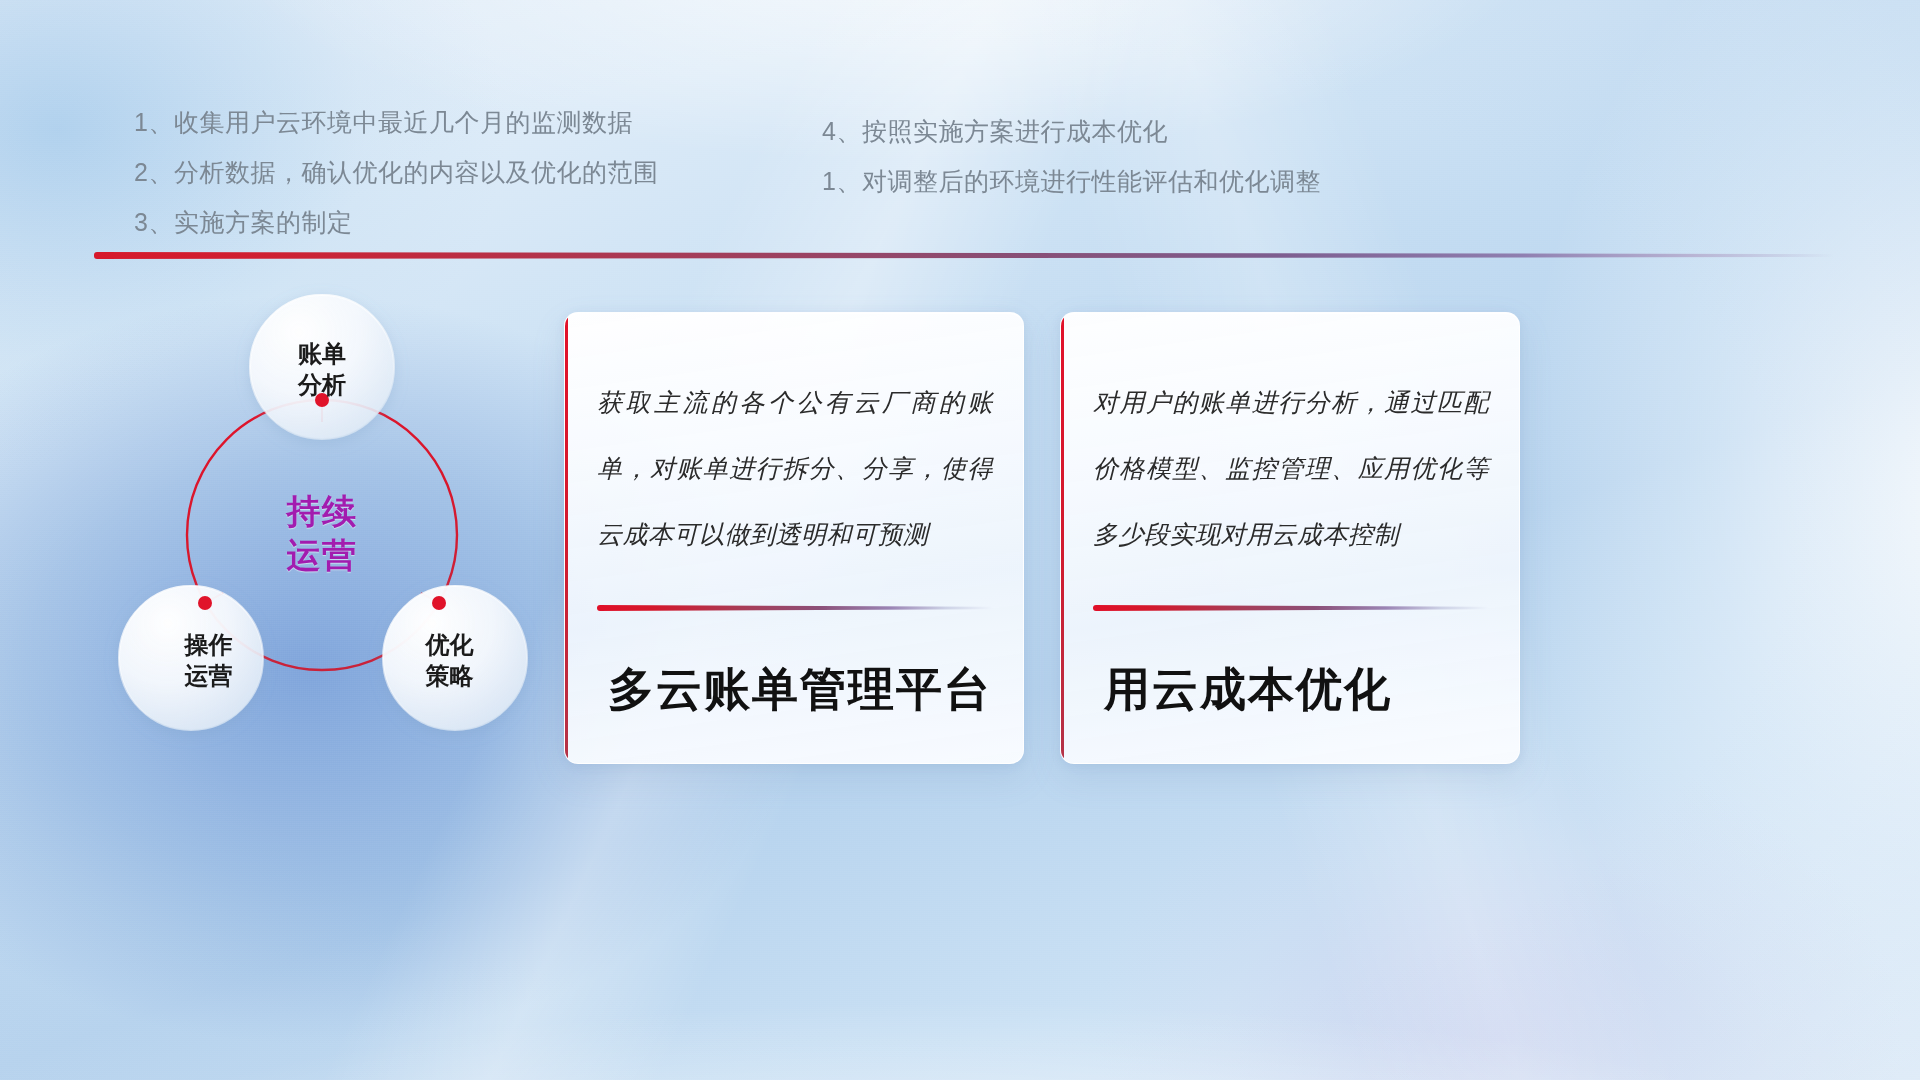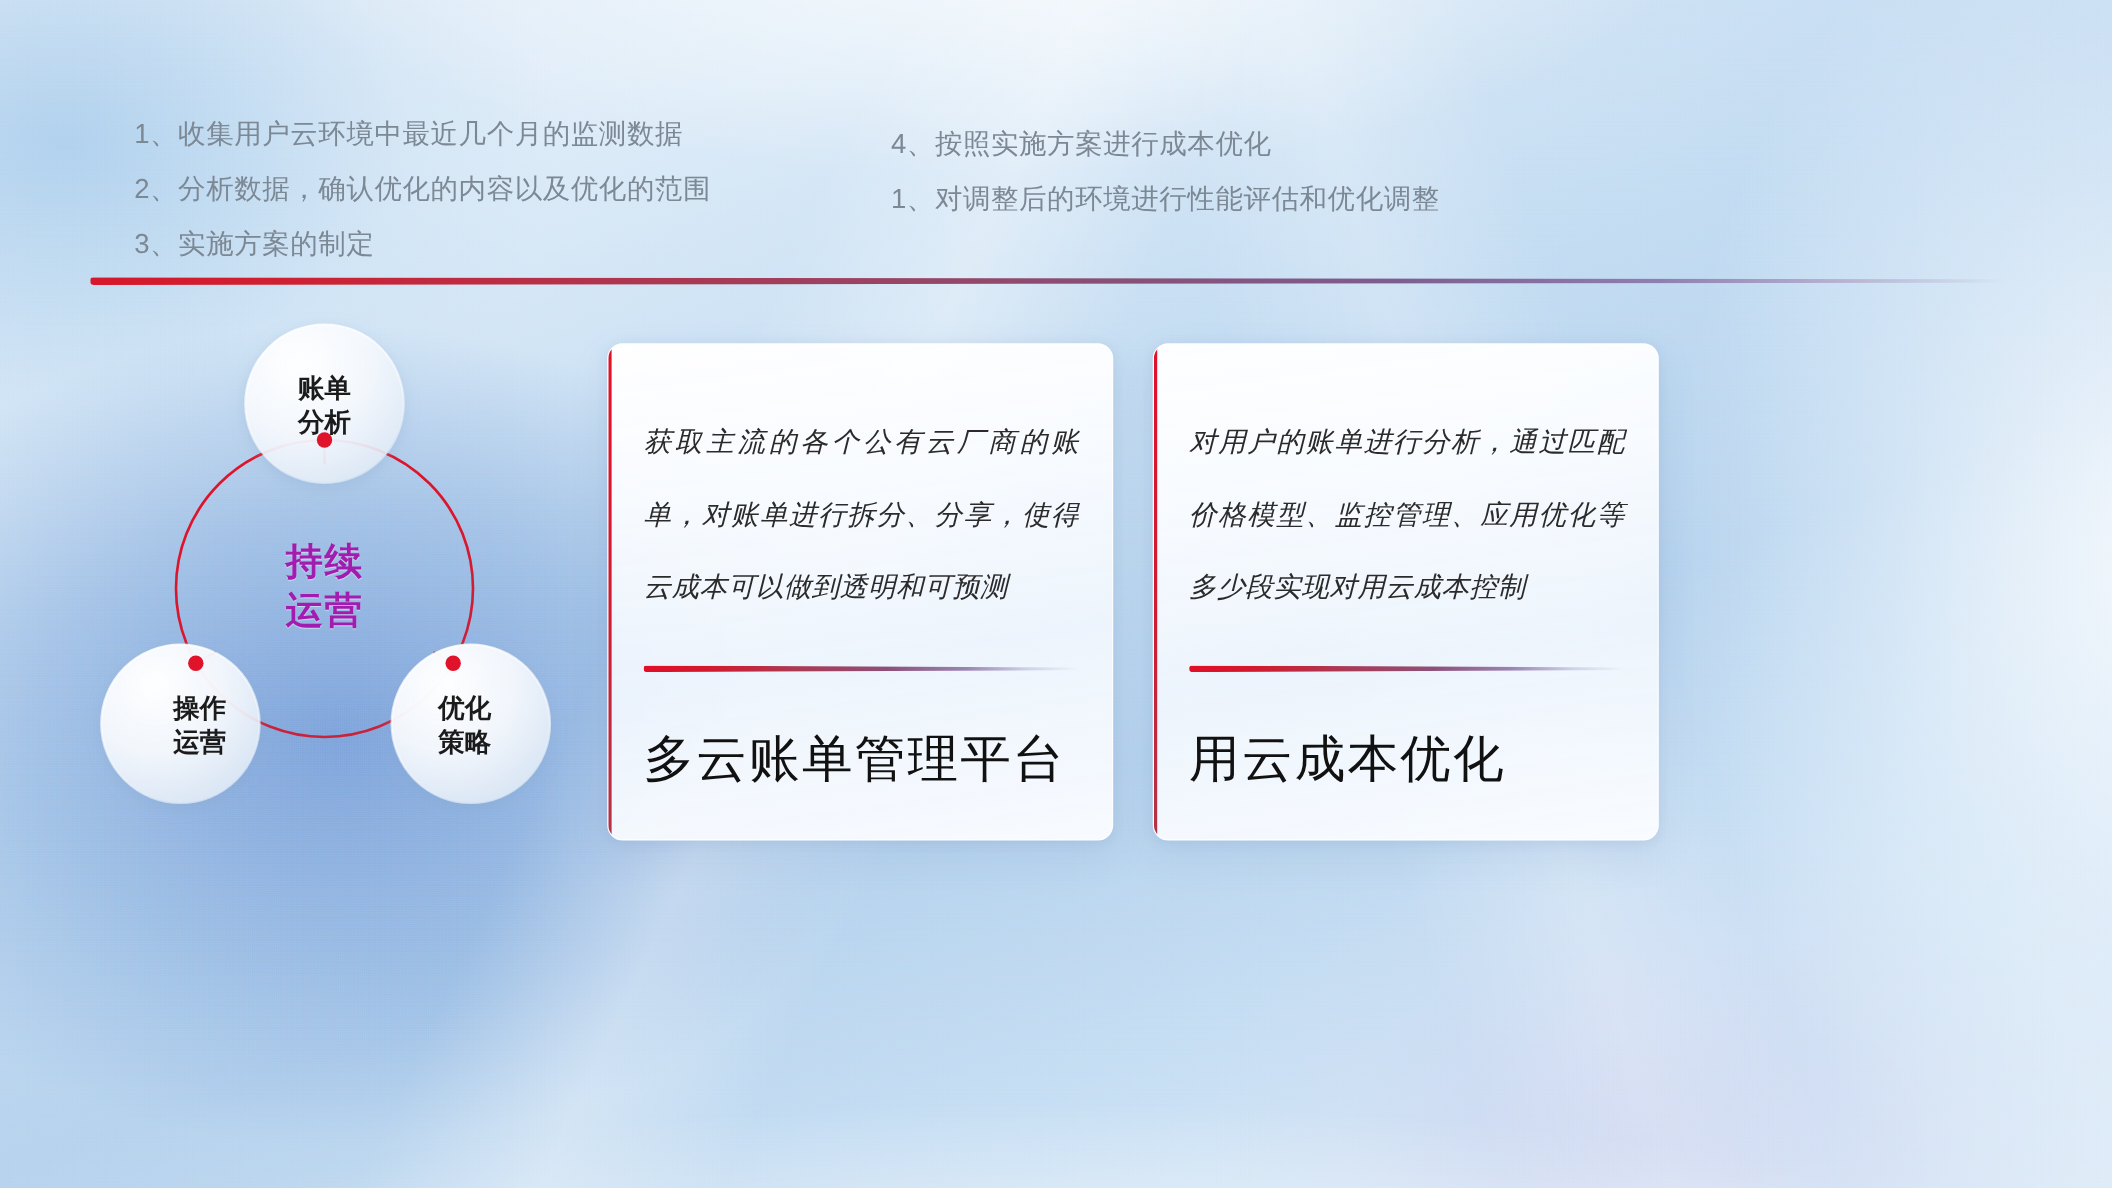--- a/index.html
+++ b/index.html
@@ -53,21 +53,21 @@
     background:
       radial-gradient(ellipse 1500px 900px at 50% 50%, rgba(255,255,255,0) 55%, rgba(186,210,236,0.30) 100%);
   }
   .bgNoise { opacity:.5; mix-blend-mode:overlay;
     background-image:
       repeating-linear-gradient(0deg, rgba(255,255,255,0.035) 0 1px, rgba(0,0,0,0.015) 1px 2px),
       repeating-linear-gradient(90deg, rgba(255,255,255,0.03) 0 1px, rgba(0,0,0,0.012) 1px 2px);
   }
 
   
-  #stage { position:absolute; inset:0; z-index:2; }
+  #stage { position:absolute; inset:0; z-index:2;margin-left:12px; }
 
   
   .bullets { position:absolute; }
   .bullets .line {
     color:#7c8894;
     font-size:25px;
     line-height:50px;
     white-space:nowrap;
     letter-spacing:.5px;
     font-weight:400;
@@ -79,21 +79,21 @@
   #divider {
     position:absolute;
     left:82px; top:252px;
     width:1740px; height:7px;
     background:linear-gradient(90deg,#d6182b 0%, #cf2032 10%, #a83a55 32%, #8a4e74 52%, #7d5d8f 68%, #8f7fb0 82%, #b9b5d4 92%, rgba(210,214,236,0) 100%);
     clip-path:polygon(0 0, 100% 28%, 100% 72%, 0 100%);
     border-radius:3px;
   }
 
   
-  #venn { position:absolute; left:80px; top:290px; width:470px; height:480px; }
+  #venn { position:absolute; left:95px; top:290px; width:470px; height:480px; }
   #venn svg { position:absolute; inset:0; width:100%; height:100%; overflow:visible; }
   .vennLabel {
     position:absolute;
     text-align:center;
     color:#1b1b1b;
     font-weight:700;
     line-height:1.30;
     white-space:pre-line;
     pointer-events:none;
   }
@@ -143,24 +143,24 @@
   .cardRule {
     position:absolute;
     left:32px; right:30px; top:292px;
     height:6px;
     background:linear-gradient(90deg,#e00f28 0%, #d4182c 14%, #a93b55 36%, #8c5078 56%, #9a84b4 74%, #cdd2e6 88%, rgba(205,210,230,0) 100%);
     clip-path:polygon(0 0, 100% 30%, 100% 70%, 0 100%);
     border-radius:3px;
   }
   .cardTitle {
     position:absolute;
-    left:32px; right:24px; top:346px;
+    left:43px; right:24px; top:346px;
     color:#111;
     font-size:46px;
-    font-weight:400;
+    font-weight:700;
     letter-spacing:2px;
     white-space:nowrap;
   }
 </style>
 </head>
 <body>
 
 <div id="bg">
   <div class="bgLayer bgBase"></div>
   <div class="bgLayer bgBlueTopL"></div>

